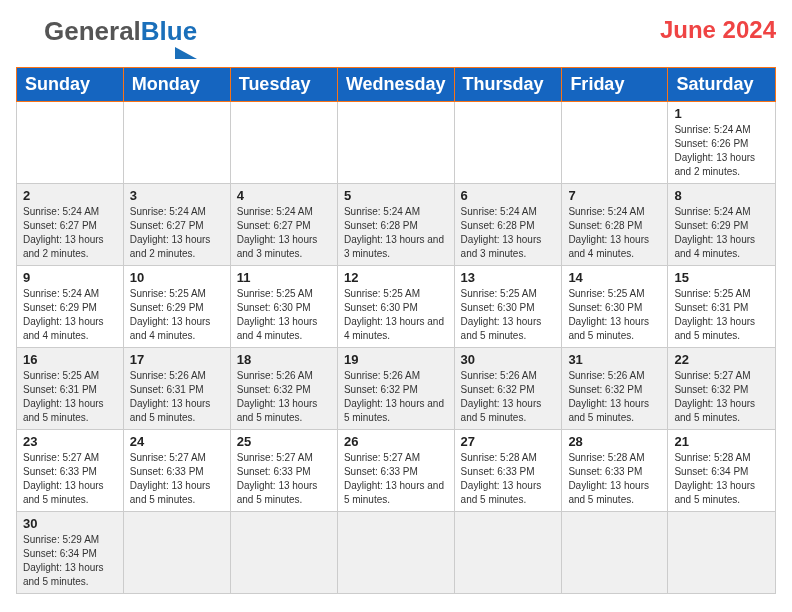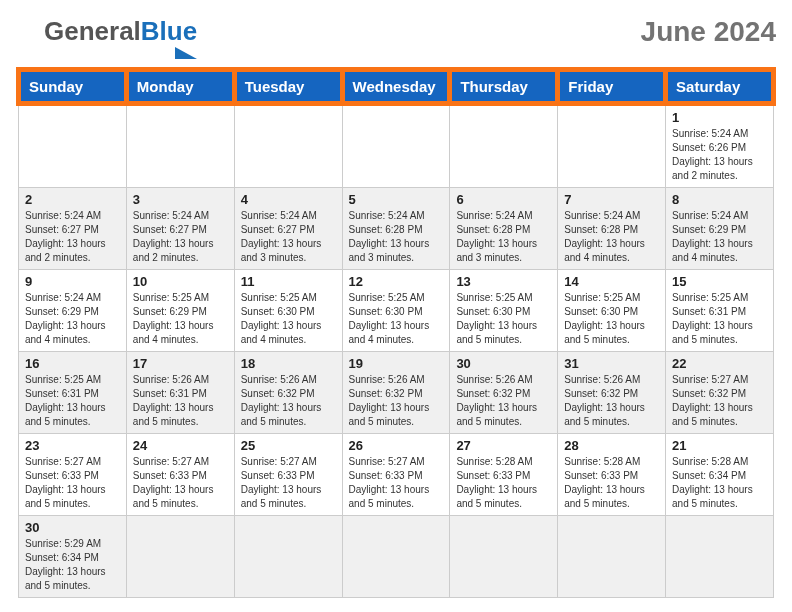--- a/index.html
+++ b/index.html
@@ -19,40 +19,40 @@
     .logo-area {
       display: flex;
       flex-direction: column;
       align-items: flex-start;
       margin-left: 28px;
     }
     .right-header {
       text-align: right;
     }
     .month-title {
-      font-size: 28px;
+      font-size: 24px;
       font-weight: bold;
-      color: #737373;
+      color: #ef4444;
     }
     .location-title {
       font-size: 14px;
       color: #555;
     }
     .calendar-table {
       width: 100%;
       border-collapse: collapse;
       border: 1px solid #ccc;
     }
     .calendar-table th {
       background-color: #1565c0;
       color: #fff;
       text-align: left;
       padding: 6px 8px;
-      font-size: 15px;
-      border: 5px solid #f97316;
+      font-size: 18px;
+      border: 1px solid #f97316;
     }
     .calendar-table td {
       border: 1px solid #ccc;
       vertical-align: top;
       padding: 4px 6px;
       width: calc(100% / 7);
       background: #fff;
       min-height: 70px;
     }
     .day-number {

